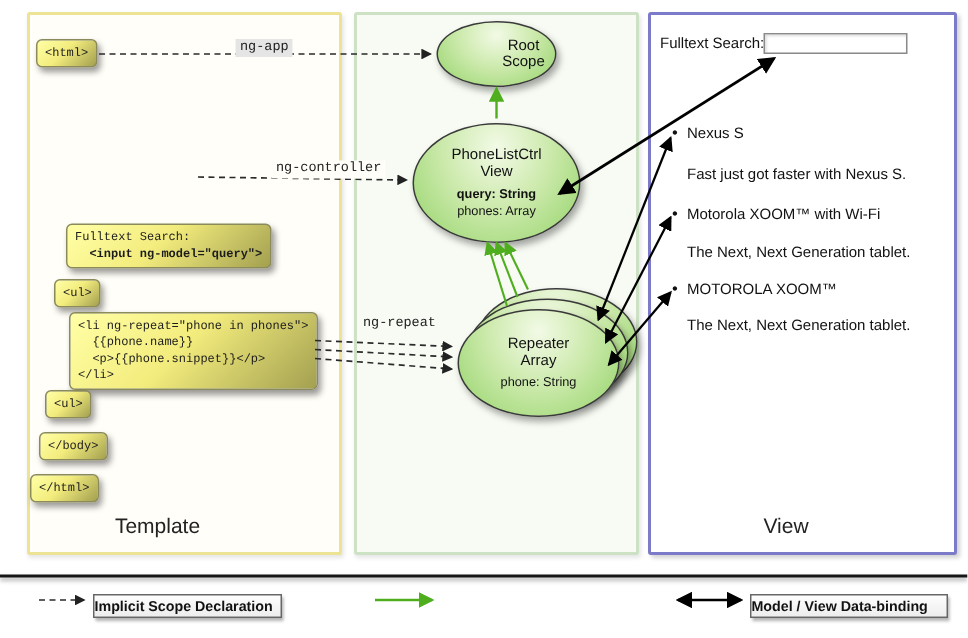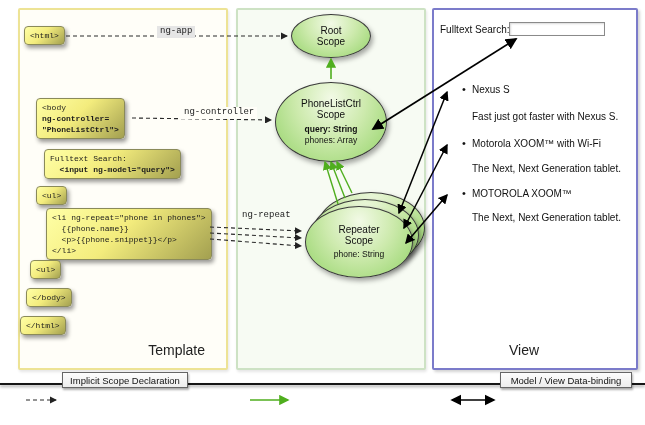--- a/index.html
+++ b/index.html
@@ -5,21 +5,21 @@
   * { margin:0; padding:0; box-sizing:border-box; }
   body { font-family:"Liberation Sans", sans-serif; background:#fff; }
   #stage { position:relative; width:645px; height:425px; background:#fff; overflow:hidden; }
 
   
   .panel { position:absolute; top:8px; height:362px; border-radius:2px; }
   #panel-template { left:18px;  width:210px; border:2px solid #ede395; background:#fffef8; box-shadow:1px 2px 3px rgba(0,0,0,0.10); }
   #panel-model    { left:236px; width:190px; border:2px solid #cde2c4; background:#f7fbf3; box-shadow:1px 2px 3px rgba(0,0,0,0.10); }
   #panel-view     { left:432px; width:206px; border:2px solid #7b7bca; background:#ffffff; box-shadow:2px 2px 3px rgba(0,0,0,0.18); }
   .col-label { position:absolute; top:342px; text-align:center; font-size:14px; color:#222; }
-  #label-template { left:31px;  width:174px;text-align:right; }
+  #label-template { left:18px;  width:174px; }
   #label-model    { left:236px; width:190px; }
   #label-view     { left:432px; width:184px; }
 
   
   .code-box { position:absolute; padding:3px 5px; border:1px solid #8a8a5a; border-radius:4px;
     background:linear-gradient(135deg, #ffffa6 0%, #f3ec7d 45%, #a3a050 100%);
     box-shadow:2px 3px 4px rgba(0,0,0,0.40);
     font-family:"Liberation Mono", monospace; font-size:8px; line-height:11px; color:#1c1c1c; z-index:2; }
   .code-line { white-space:pre; }
   .b { font-weight:bold; }
@@ -31,81 +31,76 @@
   #cb5 { left:30px;  top:260px; }
   #cb6 { left:26px;  top:288px; }
   #cb7 { left:20px;  top:316px; }
 
   
   .ellipse { position:absolute; border:1px solid #3a3a3a; border-radius:50%;
     background:radial-gradient(ellipse at 50% 20%, #f2fae6 0%, #cdeaad 45%, #93d368 100%);
     box-shadow:2px 3px 5px rgba(0,0,0,0.35);
     display:flex; flex-direction:column; align-items:center; justify-content:center;
     text-align:center; color:#111; z-index:2; }
-  #root-scope      { left:291px; top:14px;  width:80px;  height:44px; }
+  #root-scope      { left:291px; top:14px;  width:80px;  height:44px;align-items:flex-end; }
   #phonelist-scope { left:275px; top:82px;  width:112px; height:80px; }
   #repeater-back2  { left:317px; top:192px; width:108px; height:72px; z-index:1; }
   #repeater-back1  { left:311px; top:199px; width:108px; height:72px; z-index:1; }
   #repeater-front  { left:305px; top:206px; width:108px; height:72px; }
   .scope-title { font-size:10px; line-height:11px; }
   #root-scope .scope-title { max-width:42px; }
   #phonelist-scope .scope-title { max-width:84px; margin-bottom:4px; }
   #repeater-front .scope-title { max-width:58px; margin-bottom:3px; }
   .scope-prop { font-size:8.5px; line-height:11px; }
 
   
   #view-search-label { position:absolute; left:440px; top:24px; font-size:10px; color:#111; z-index:2; }
   #view-search-input { position:absolute; left:509px; top:22px; width:96px; height:14px;
     border:1px solid #8a8a8a; background:#fff; box-shadow:inset 1px 1px 2px rgba(0,0,0,0.15);
     font-size:9px; padding:0 2px; z-index:2; }
-  .v-line { position:absolute; left:472px; font-size:10px; color:#111; white-space:nowrap; z-index:2; }
+  .v-line { position:absolute; left:458px; font-size:10px; color:#111; white-space:nowrap; z-index:2; }
   .v-title::before { content:"•"; position:absolute; left:-10px; top:-1px; font-size:11px; }
   #vt0 { top:84px; }  #vs0 { top:111px; }
   #vt1 { top:138px; } #vs1 { top:163px; }
   #vt2 { top:188px; } #vs2 { top:212px; }
 
   
   .arrow-label { position:absolute; font-family:"Liberation Mono", monospace; font-size:9px;
     color:#222; padding:0 3px 2px 3px; z-index:5; }
   #lbl-ng-app        { left:157px; top:26px;  background:#e5e5e5; }
   #lbl-ng-controller { left:140px; top:107px; background:#fffef8;margin-left:41px; }
   #lbl-ng-repeat     { left:239px; top:210px; background:#f7fbf3; }
 
   
   #arrows { position:absolute; left:0; top:0; width:645px; height:425px; z-index:4; pointer-events:none; }
 
   
   #separator { position:absolute; left:0; top:383px; width:645px; height:2px; background:#161616;
     box-shadow:0 2px 3px rgba(0,0,0,0.35); z-index:2; }
-  .legend-box { position:absolute; top:372px; height:16px; line-height:15px; text-align:center;
+  .legend-box { position:absolute; top:396px; height:16px; line-height:15px; 
     font-size:9.5px; color:#111; border:1px solid #666; background:linear-gradient(#fdfdfd,#ededed);
-    box-shadow:1px 2px 2px rgba(0,0,0,0.30); z-index:2; }
+    box-shadow:1px 2px 2px rgba(0,0,0,0.30); z-index:2;font-weight:bold; }
   #lg1 { left:62px;  width:126px; }
   #lg2 { left:296px; width:100px; }
   #lg3 { left:500px; width:132px; }
 </style>
 </head>
 <body>
 
 <div id="stage">
 
   <div class="panel" id="panel-template"></div>
   <div class="panel" id="panel-model"></div>
   <div class="panel" id="panel-view"></div>
 
   <div class="col-label" id="label-template">Template</div>
   <div class="col-label" id="label-view">View</div>
 
   <div class="code-box" id="cb0">
     <div class="code-line">&lt;html&gt;</div>
-  </div>
-  <div class="code-box" id="cb1">
-    <div class="code-line">&lt;body</div>
-    <div class="code-line b">ng-controller=</div>
-    <div class="code-line b">"PhoneListCtrl"&gt;</div>
   </div>
   <div class="code-box" id="cb2">
     <div class="code-line">Fulltext Search:</div>
     <div class="code-line b">  &lt;input ng-model="query"&gt;</div>
   </div>
   <div class="code-box" id="cb3">
     <div class="code-line">&lt;ul&gt;</div>
   </div>
   <div class="code-box" id="cb4">
     <div class="code-line">&lt;li ng-repeat="phone in phones"&gt;</div>
@@ -120,28 +115,28 @@
     <div class="code-line">&lt;/body&gt;</div>
   </div>
   <div class="code-box" id="cb7">
     <div class="code-line">&lt;/html&gt;</div>
   </div>
 
   <div class="ellipse" id="root-scope">
     <div class="scope-title">Root Scope</div>
   </div>
   <div class="ellipse" id="phonelist-scope">
-    <div class="scope-title">PhoneListCtrl Scope</div>
+    <div class="scope-title">PhoneListCtrl View</div>
     <div class="scope-prop b">query: String</div>
     <div class="scope-prop">phones: Array</div>
   </div>
   <div class="ellipse" id="repeater-back2"></div>
   <div class="ellipse" id="repeater-back1"></div>
   <div class="ellipse" id="repeater-front">
-    <div class="scope-title">Repeater Scope</div>
+    <div class="scope-title">Repeater Array</div>
     <div class="scope-prop">phone: String</div>
   </div>
 
   <div id="view-search-label">Fulltext Search:</div>
   <input id="view-search-input" value="" style="">
 
   <div class="v-line v-title" id="vt0">Nexus S</div>
   <div class="v-line v-title" id="vt1">Motorola XOOM™ with Wi-Fi</div>
   <div class="v-line" id="vs0">Fast just got faster with Nexus S.</div>
   <div class="v-line" id="vs1">The Next, Next Generation tablet.</div>

